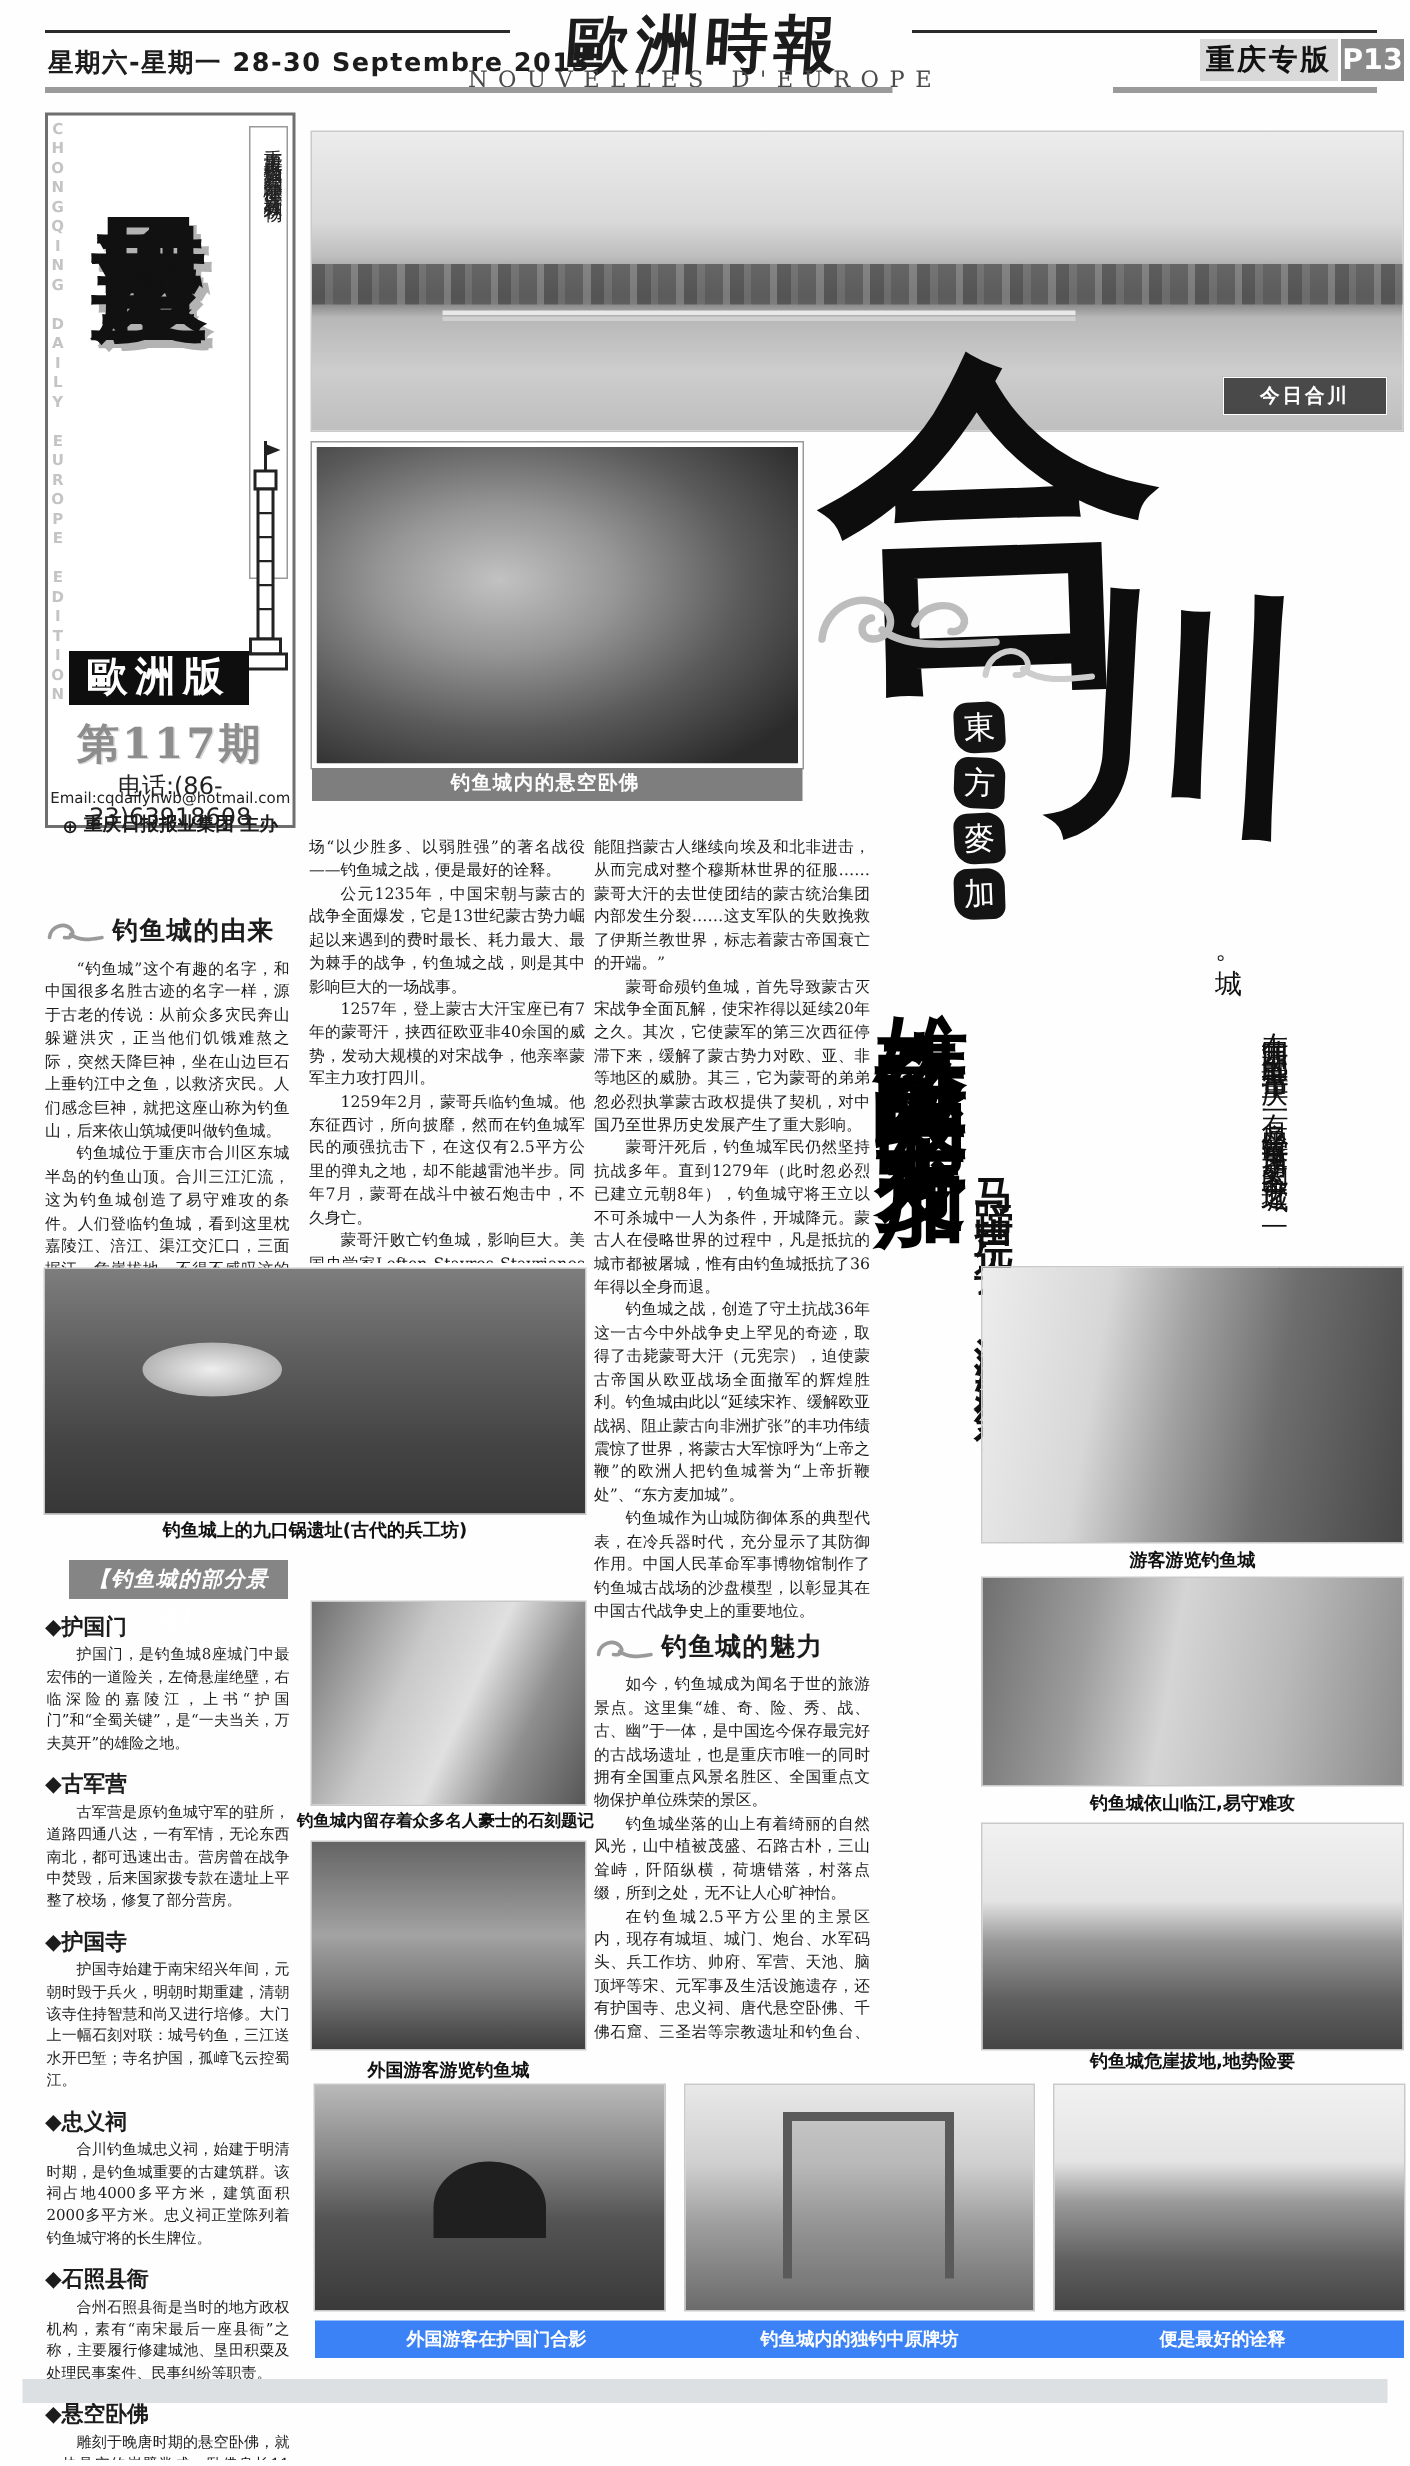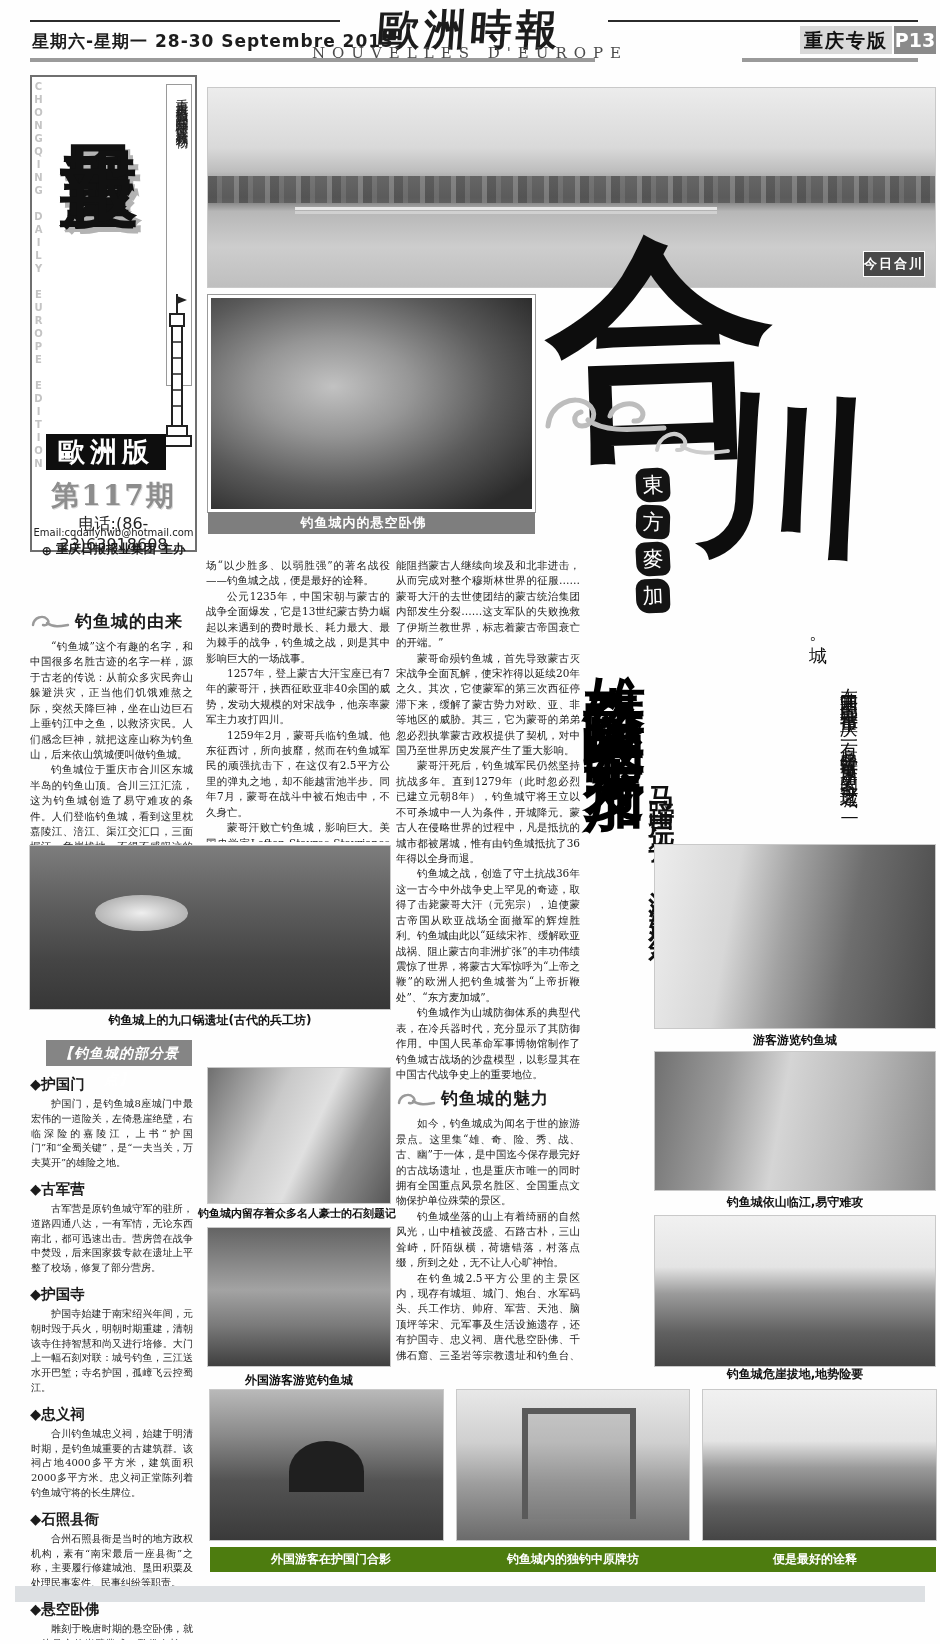--- a/index.html
+++ b/index.html
@@ -39,21 +39,21 @@
   .mast-pub{position:absolute;left:0;top:464px;width:100%;text-align:center;font-weight:bold;font-size:12.5px;}
   .globe{display:inline-block;vertical-align:-2px;margin-right:4px;}
 
   
   .ph{position:absolute;background:#9a9a9a;outline:1px solid #c9c9c9;}
   .ph-city{background:linear-gradient(180deg,#ececec 0%,#d9d9d9 30%,#bdbdbd 42%,#8f8f8f 50%,#6d6d6d 55%,#b7b7b7 62%,#cdcdcd 80%,#bfbfbf 100%);}
   .city-band{position:absolute;left:0;right:0;top:44%;height:14%;
              background:repeating-linear-gradient(90deg,#4f4f4f 0 9px,#6b6b6b 9px 14px,#585858 14px 26px,#7c7c7c 26px 31px);opacity:.85;}
   .city-bridge{position:absolute;left:12%;right:30%;top:60%;height:3px;background:#e8e8e8;box-shadow:0 4px 0 rgba(255,255,255,.35);}
   .hero-cap{position:absolute;right:10px;bottom:10px;background:rgba(50,50,50,.85);border:1px solid #fff;
-            color:#fff;font-weight:bold;font-size:13px;padding:3px 0;letter-spacing:2px;}
+            color:#fff;font-weight:bold;font-size:13px;padding:3px 24px;letter-spacing:2px;}
   .ph-buddha{background:radial-gradient(ellipse at 38% 42%,#c2c2c2 0%,#969696 28%,#5a5a5a 58%,#2b2b2b 88%);
              border:3px solid #fff;outline:1px solid #9a9a9a;}
   .cap-bar{position:absolute;background:#7e7e7e;color:#fff;font-weight:bold;font-size:13px;letter-spacing:1px;}
   .ph-jiukouguo{background:linear-gradient(180deg,#7d7d7d 0%,#5f5f5f 35%,#454545 70%,#373737 100%);}
   .puddle{position:absolute;left:18%;top:30%;width:26%;height:22%;border-radius:50%;
           background:radial-gradient(#efefef,#b5b5b5 70%,transparent 75%);}
   .ph-rock{background:linear-gradient(115deg,#6f6f6f 0%,#c9c9c9 35%,#e0e0e0 55%,#8e8e8e 75%,#565656 100%);}
   .ph-tour{background:linear-gradient(180deg,#646464 0%,#a3a3a3 45%,#7b7b7b 70%,#3f3f3f 100%);}
   .ph-cliff1{background:linear-gradient(100deg,#ededed 0%,#d7d7d7 28%,#a2a2a2 46%,#6e6e6e 68%,#474747 100%);}
   .ph-cliff2{background:linear-gradient(280deg,#8a8a8a 0%,#b9b9b9 30%,#d5d5d5 55%,#9d9d9d 75%,#707070 100%);}
@@ -89,21 +89,21 @@
   
   .spots{position:absolute;left:30px;top:1040px;width:164px;height:600px;overflow:hidden;}
   .spots-bar{margin-left:16px;width:146px;height:26px;background:#858585;color:#fff;text-align:center;
              line-height:26px;font-weight:bold;font-size:14px;font-style:italic;letter-spacing:1px;}
   .spot-h{font-family:"DejaVu Sans","Liberation Sans",sans-serif;font-weight:bold;font-size:14.5px;margin:9px 0 3px;}
   .spot-t{font-size:10px;line-height:1.48;text-indent:2em;text-align:justify;margin:1px;}
 
   
   .bot-row{position:absolute;left:210px;top:1390px;width:726px;height:150px;display:flex;gap:14px;}
   .bot-row > div{position:relative;flex:1;outline:1px solid #c9c9c9;}
-  .bot-bar{position:absolute;left:210px;top:1547px;width:726px;height:25px;background:#4d7c0f;display:flex;}
+  .bot-bar{position:absolute;left:210px;top:1547px;width:726px;height:25px;background:#3b82f6;display:flex;}
   .bot-bar span{flex:1;color:#fff;font-weight:bold;font-size:12px;text-align:center;line-height:25px;
                 font-family:"DejaVu Sans","Liberation Sans",sans-serif;}
   .foot-strip{position:absolute;left:15px;top:1586px;width:910px;height:16px;background:#dde0e3;}
 </style>
 </head>
 <body>
 
 <div class="paper">
 
   <div class="hd-flank" style="left:30px;width:310px;"></div>

